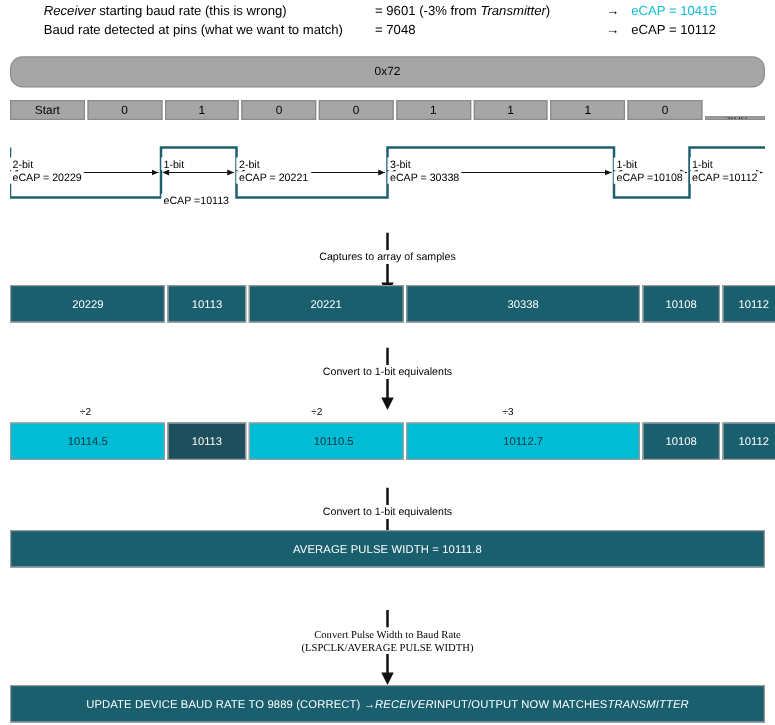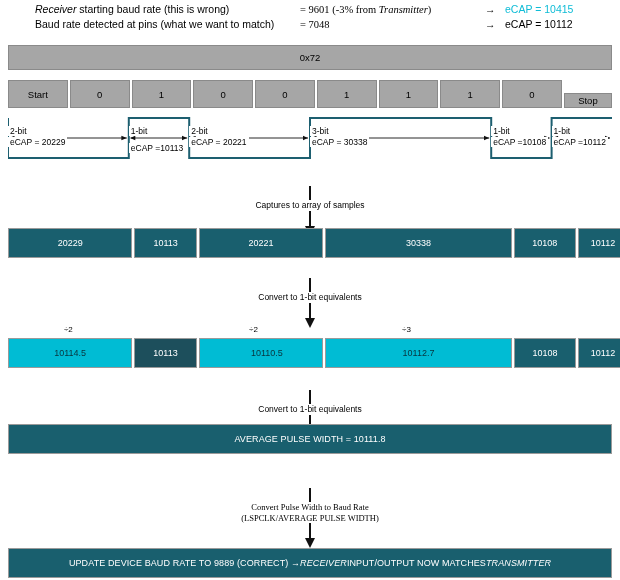--- a/index.html
+++ b/index.html
@@ -24,31 +24,32 @@
     padding-top: 3px;
     font-size: 10.5px;
   }
   .legend-row {
     display: flex;
     align-items: baseline;
     height: 15px;
     white-space: nowrap;
   }
   .lg-desc   { width: 300px; padding-left: 35px; box-sizing: border-box; }
-  .lg-value  { width: 185px; font-family: Liberation Serif, serif; }
+  .lg-value  { width: 185px; }
   .lg-arrow  { width: 20px; text-align: left; }
   .lg-ecap   { flex: 1; }
   .cyan-text { color: #0fbcd6; }
   .it { font-style: italic; }
 
   
   .bar {
     position: absolute;
     display: flex;
     box-sizing: border-box;
+    border-radius: 10px;
   }
   .cell {
     box-sizing: border-box;
     display: flex;
     align-items: center;
     justify-content: center;
     font-size: 9px;
     overflow: hidden;
   }
 
@@ -60,21 +61,21 @@
     border: 1px solid #8a8a8a;
     align-items: center;
     justify-content: center;
     font-size: 9.5px;
     color: #000;
   }
 
   
   #bit-bar {
     left: 8px; top: 80px;
-    width: 604px; height: 28px;
+    width: 604px; height: 16px;
   }
   #bit-bar .cell {
     background: #a6a6a6;
     border: 1px solid #8a8a8a;
     margin-right: 2px;
     color: #000;
     font-size: 9.5px;
   }
   #bit-bar .cell:last-child { margin-right: 0; margin-top: 13px; }
 
@@ -211,21 +212,21 @@
         </marker>
       </defs>
       <line x1="2" y1="26" x2="118.8" y2="26" stroke="#111" stroke-width="0.9" marker-start="url(#ah-l)" marker-end="url(#ah-r)"></line>
       <line x1="122.8" y1="26" x2="179.2" y2="26" stroke="#111" stroke-width="0.9" marker-start="url(#ah-l)" marker-end="url(#ah-r)"></line>
       <line x1="183.2" y1="26" x2="300" y2="26" stroke="#111" stroke-width="0.9" marker-start="url(#ah-l)" marker-end="url(#ah-r)"></line>
       <line x1="304" y1="26" x2="481.2" y2="26" stroke="#111" stroke-width="0.9" marker-start="url(#ah-l)" marker-end="url(#ah-r)"></line>
       <line x1="485.2" y1="26" x2="541.6" y2="26" stroke="#111" stroke-width="0.9" marker-start="url(#ah-l)" marker-end="url(#ah-r)"></line>
       <line x1="545.6" y1="26" x2="602" y2="26" stroke="#111" stroke-width="0.9" marker-start="url(#ah-l)" marker-end="url(#ah-r)"></line>
     </svg>
     <div class="wf-label" style="left: 0px; width: 120.8px; top: 14px;"><div style="background: rgb(255, 255, 255); display: inline-block; padding: 0px 2px;">2-bit</div><br><div style="background: rgb(255, 255, 255); display: inline-block; padding: 0px 2px; margin-top: 1px;">eCAP = 20229</div></div>
-    <div class="wf-label" style="left: 120.8px; width: 60.4px; top: 14px;"><div style="background: rgb(255, 255, 255); display: inline-block; padding: 0px 2px;">1-bit</div><br><div style="background: rgb(255, 255, 255); display: inline-block; padding: 0px 2px; margin-top: 7px;">eCAP =10113</div></div>
+    <div class="wf-label" style="left: 120.8px; width: 60.4px; top: 14px;"><div style="background: rgb(255, 255, 255); display: inline-block; padding: 0px 2px;">1-bit</div><br><div style="background: rgb(255, 255, 255); display: inline-block; padding: 0px 2px; margin-top: 19px;">eCAP =10113</div></div>
     <div class="wf-label" style="left: 181.2px; width: 120.8px; top: 14px;"><div style="background: rgb(255, 255, 255); display: inline-block; padding: 0px 2px;">2-bit</div><br><div style="background: rgb(255, 255, 255); display: inline-block; padding: 0px 2px; margin-top: 1px;">eCAP = 20221</div></div>
     <div class="wf-label" style="left: 302px; width: 181.2px; top: 14px;"><div style="background: rgb(255, 255, 255); display: inline-block; padding: 0px 2px;">3-bit</div><br><div style="background: rgb(255, 255, 255); display: inline-block; padding: 0px 2px; margin-top: 1px;">eCAP = 30338</div></div>
     <div class="wf-label" style="left: 483.2px; width: 60.4px; top: 14px;"><div style="background: rgb(255, 255, 255); display: inline-block; padding: 0px 2px;">1-bit</div><br><div style="background: rgb(255, 255, 255); display: inline-block; padding: 0px 2px; margin-top: 1px;">eCAP =10108</div></div>
     <div class="wf-label" style="left: 543.6px; width: 60.4px; top: 14px;"><div style="background: rgb(255, 255, 255); display: inline-block; padding: 0px 2px;">1-bit</div><br><div style="background: rgb(255, 255, 255); display: inline-block; padding: 0px 2px; margin-top: 1px;">eCAP =10112</div></div>
   </div>
 
 <div class="flow" id="flow-0" style="top:186px;">
     <svg width="14" height="14">
       <line x1="7" y1="0" x2="7" y2="14" stroke="#111" stroke-width="2"></line>
     </svg>

